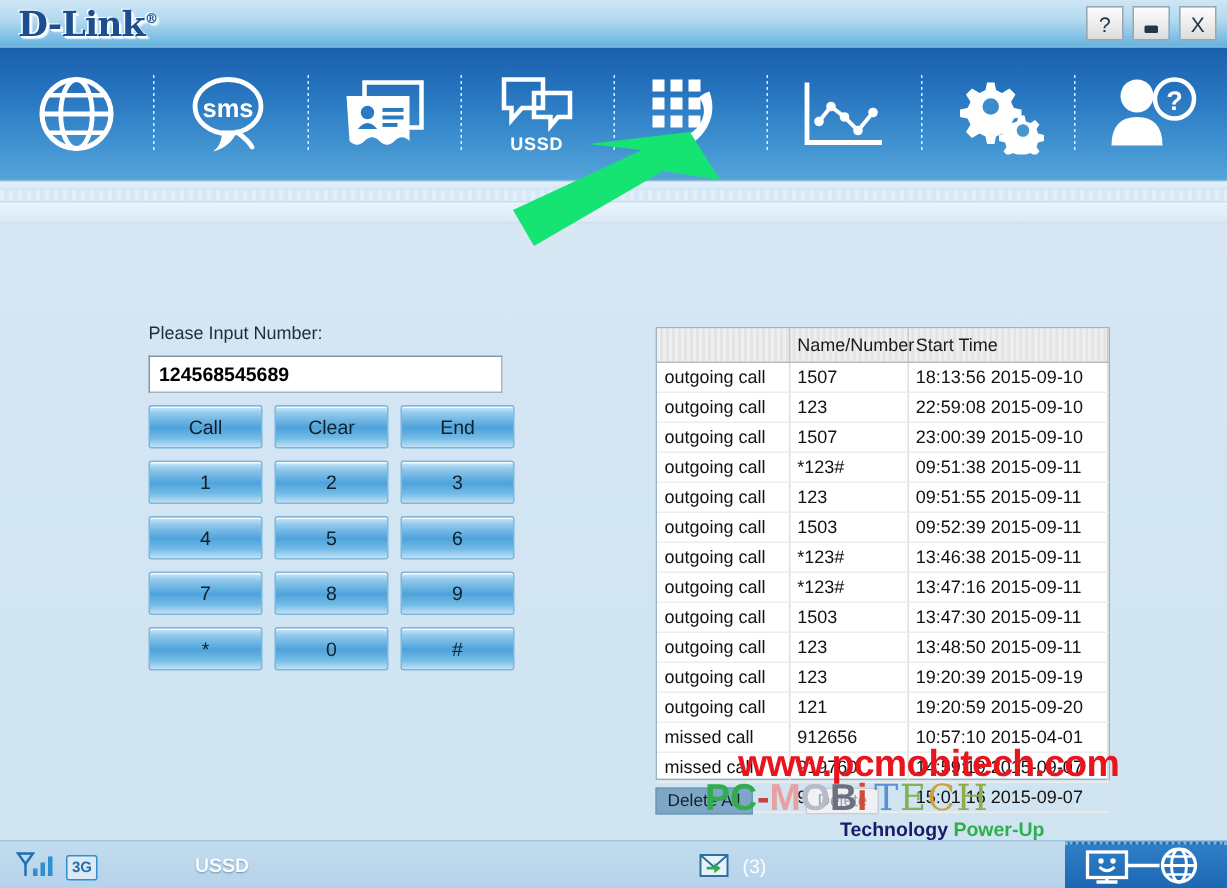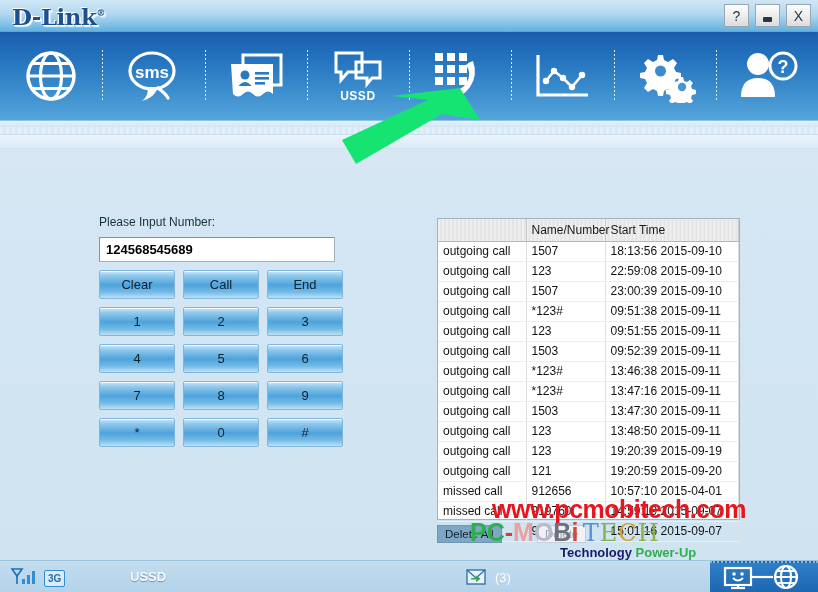--- a/index.html
+++ b/index.html
@@ -349,22 +349,22 @@
       <polygon points="130,0 150,32 112,26 26,76 12,52 98,12 62,8" fill="#16e472"></polygon>
     </svg>
   </div>
 
   <div class="dialpanel">
     <div class="inputlabel">Please Input Number:</div>
     <input class="numinput" type="text" value="124568545689" style="">
 
 
     <div class="keypad">
+      <div class="key top">Call</div>
       <div class="key top">Clear</div>
-      <div class="key top">Call</div>
       <div class="key top">End</div>
       <div class="key">1</div>
       <div class="key">2</div>
       <div class="key">3</div>
       <div class="key">4</div>
       <div class="key">5</div>
       <div class="key">6</div>
       <div class="key">7</div>
       <div class="key">8</div>
       <div class="key">9</div>

